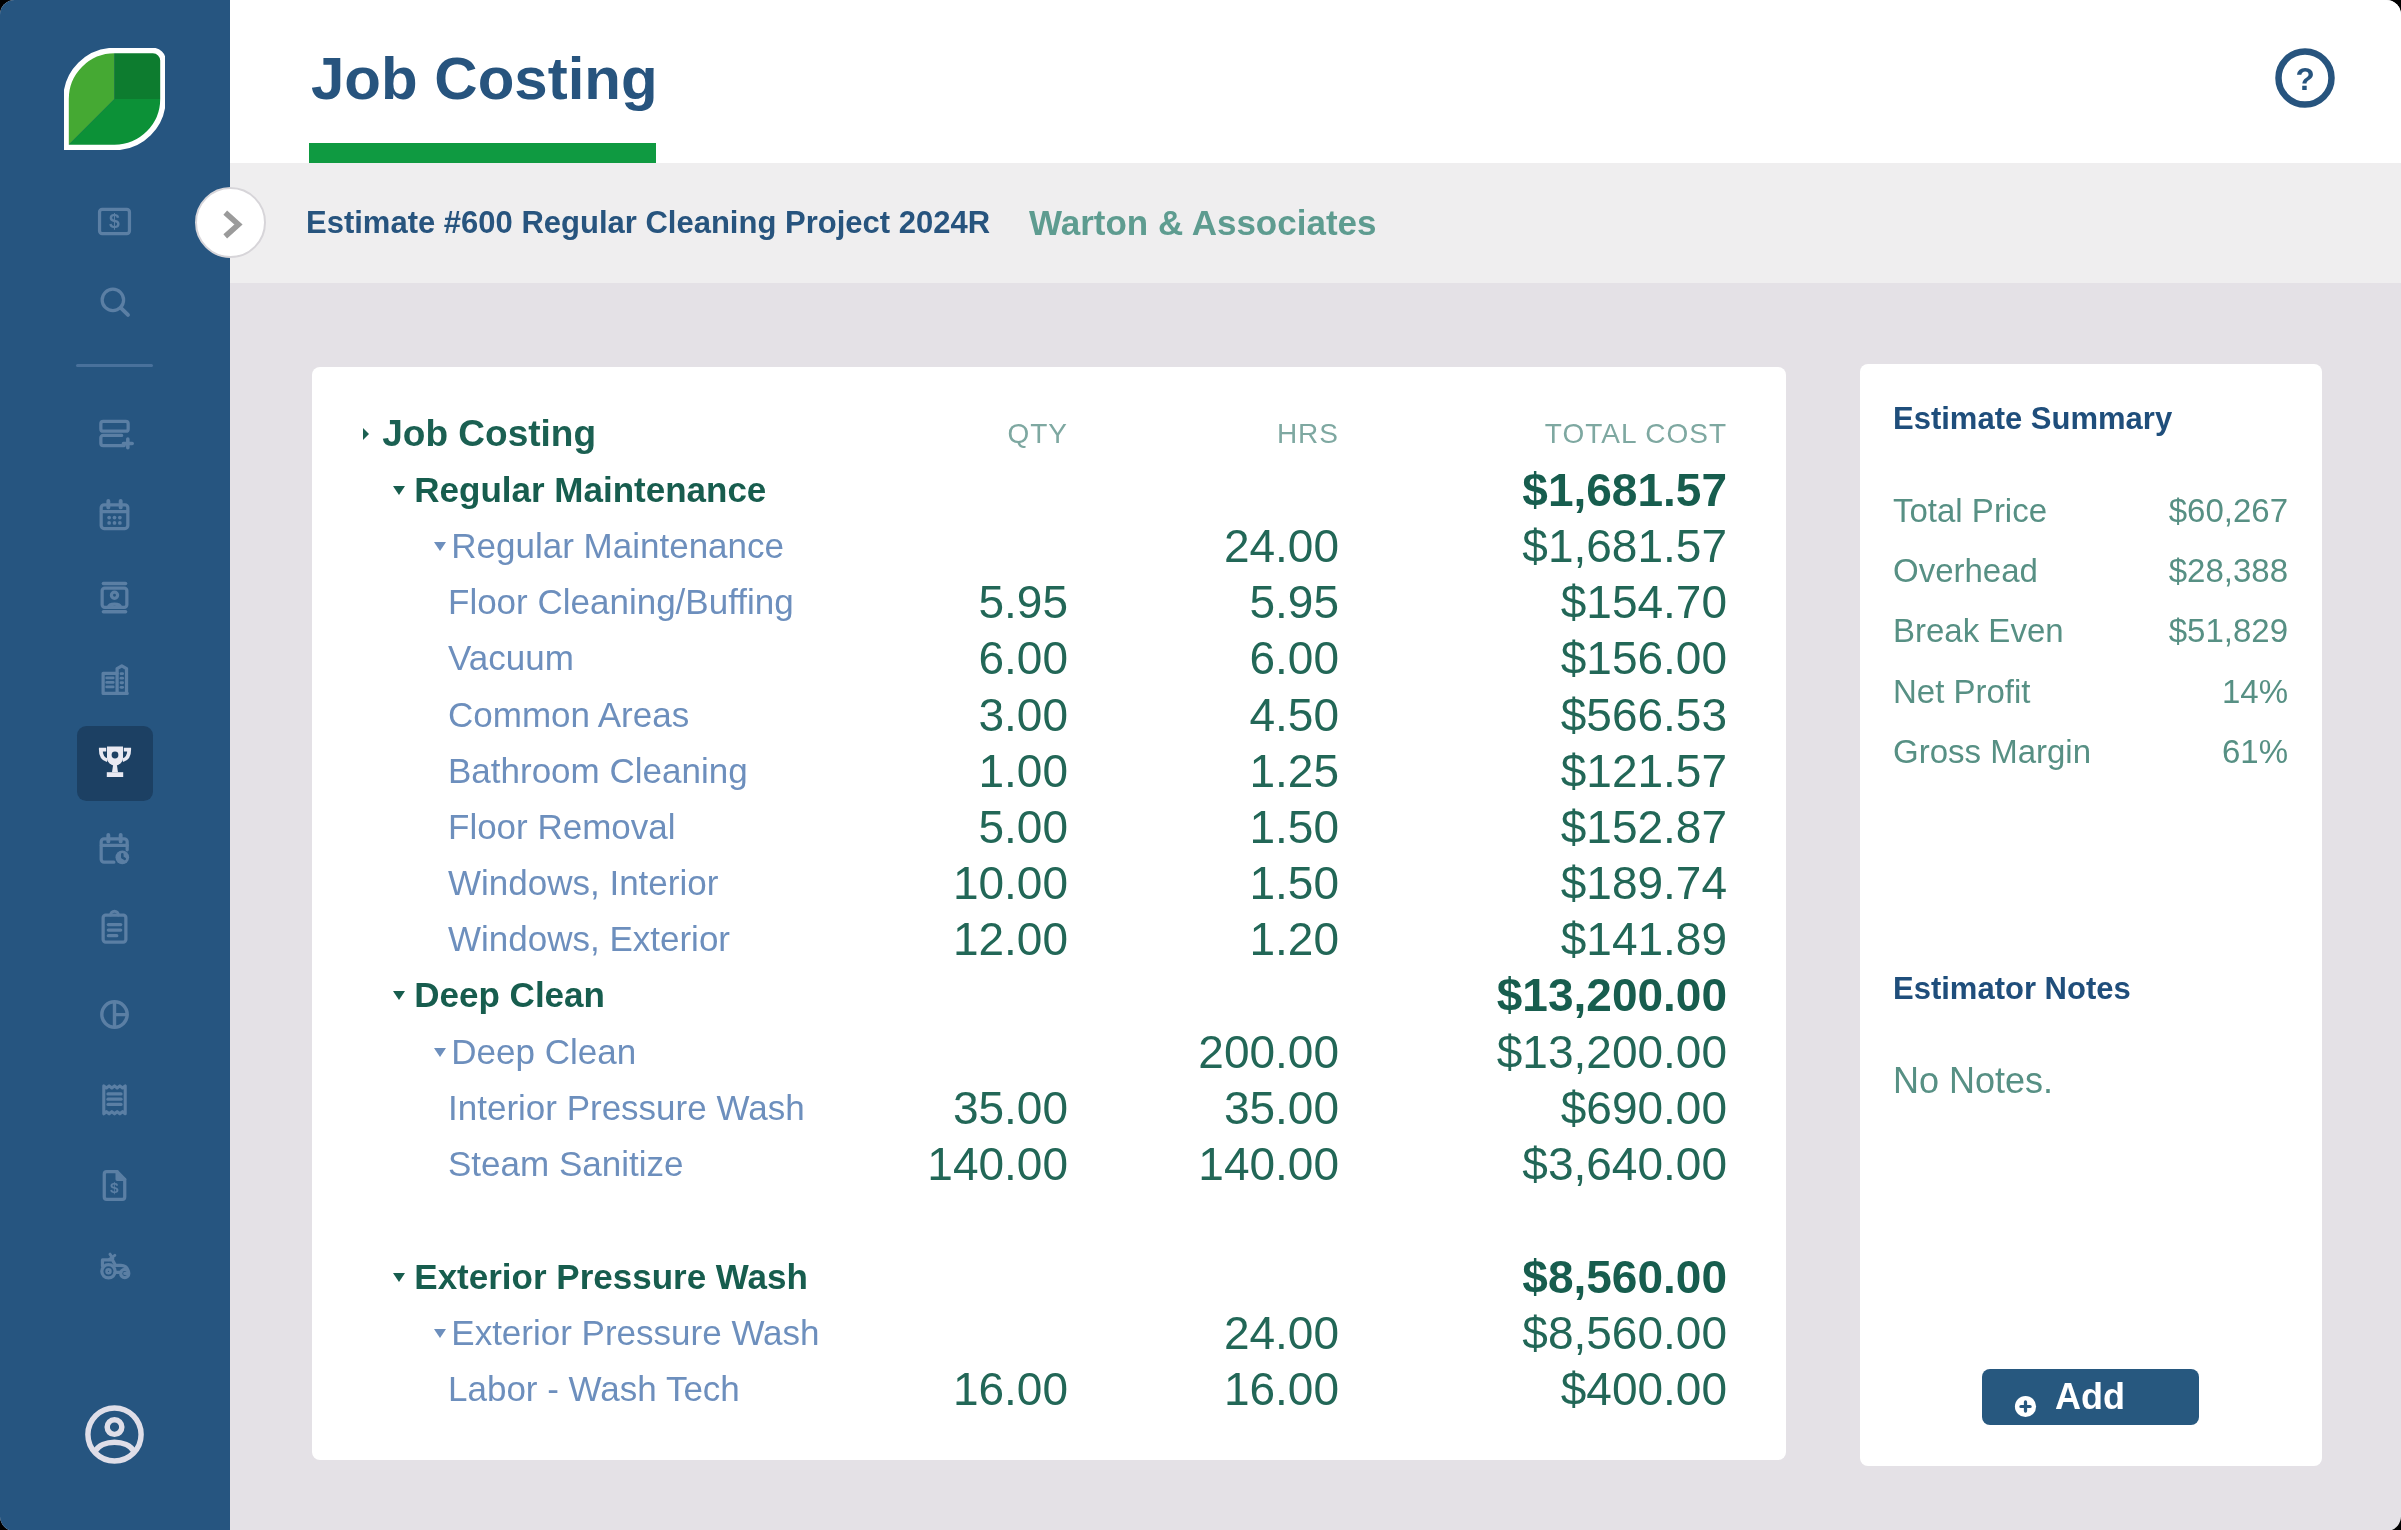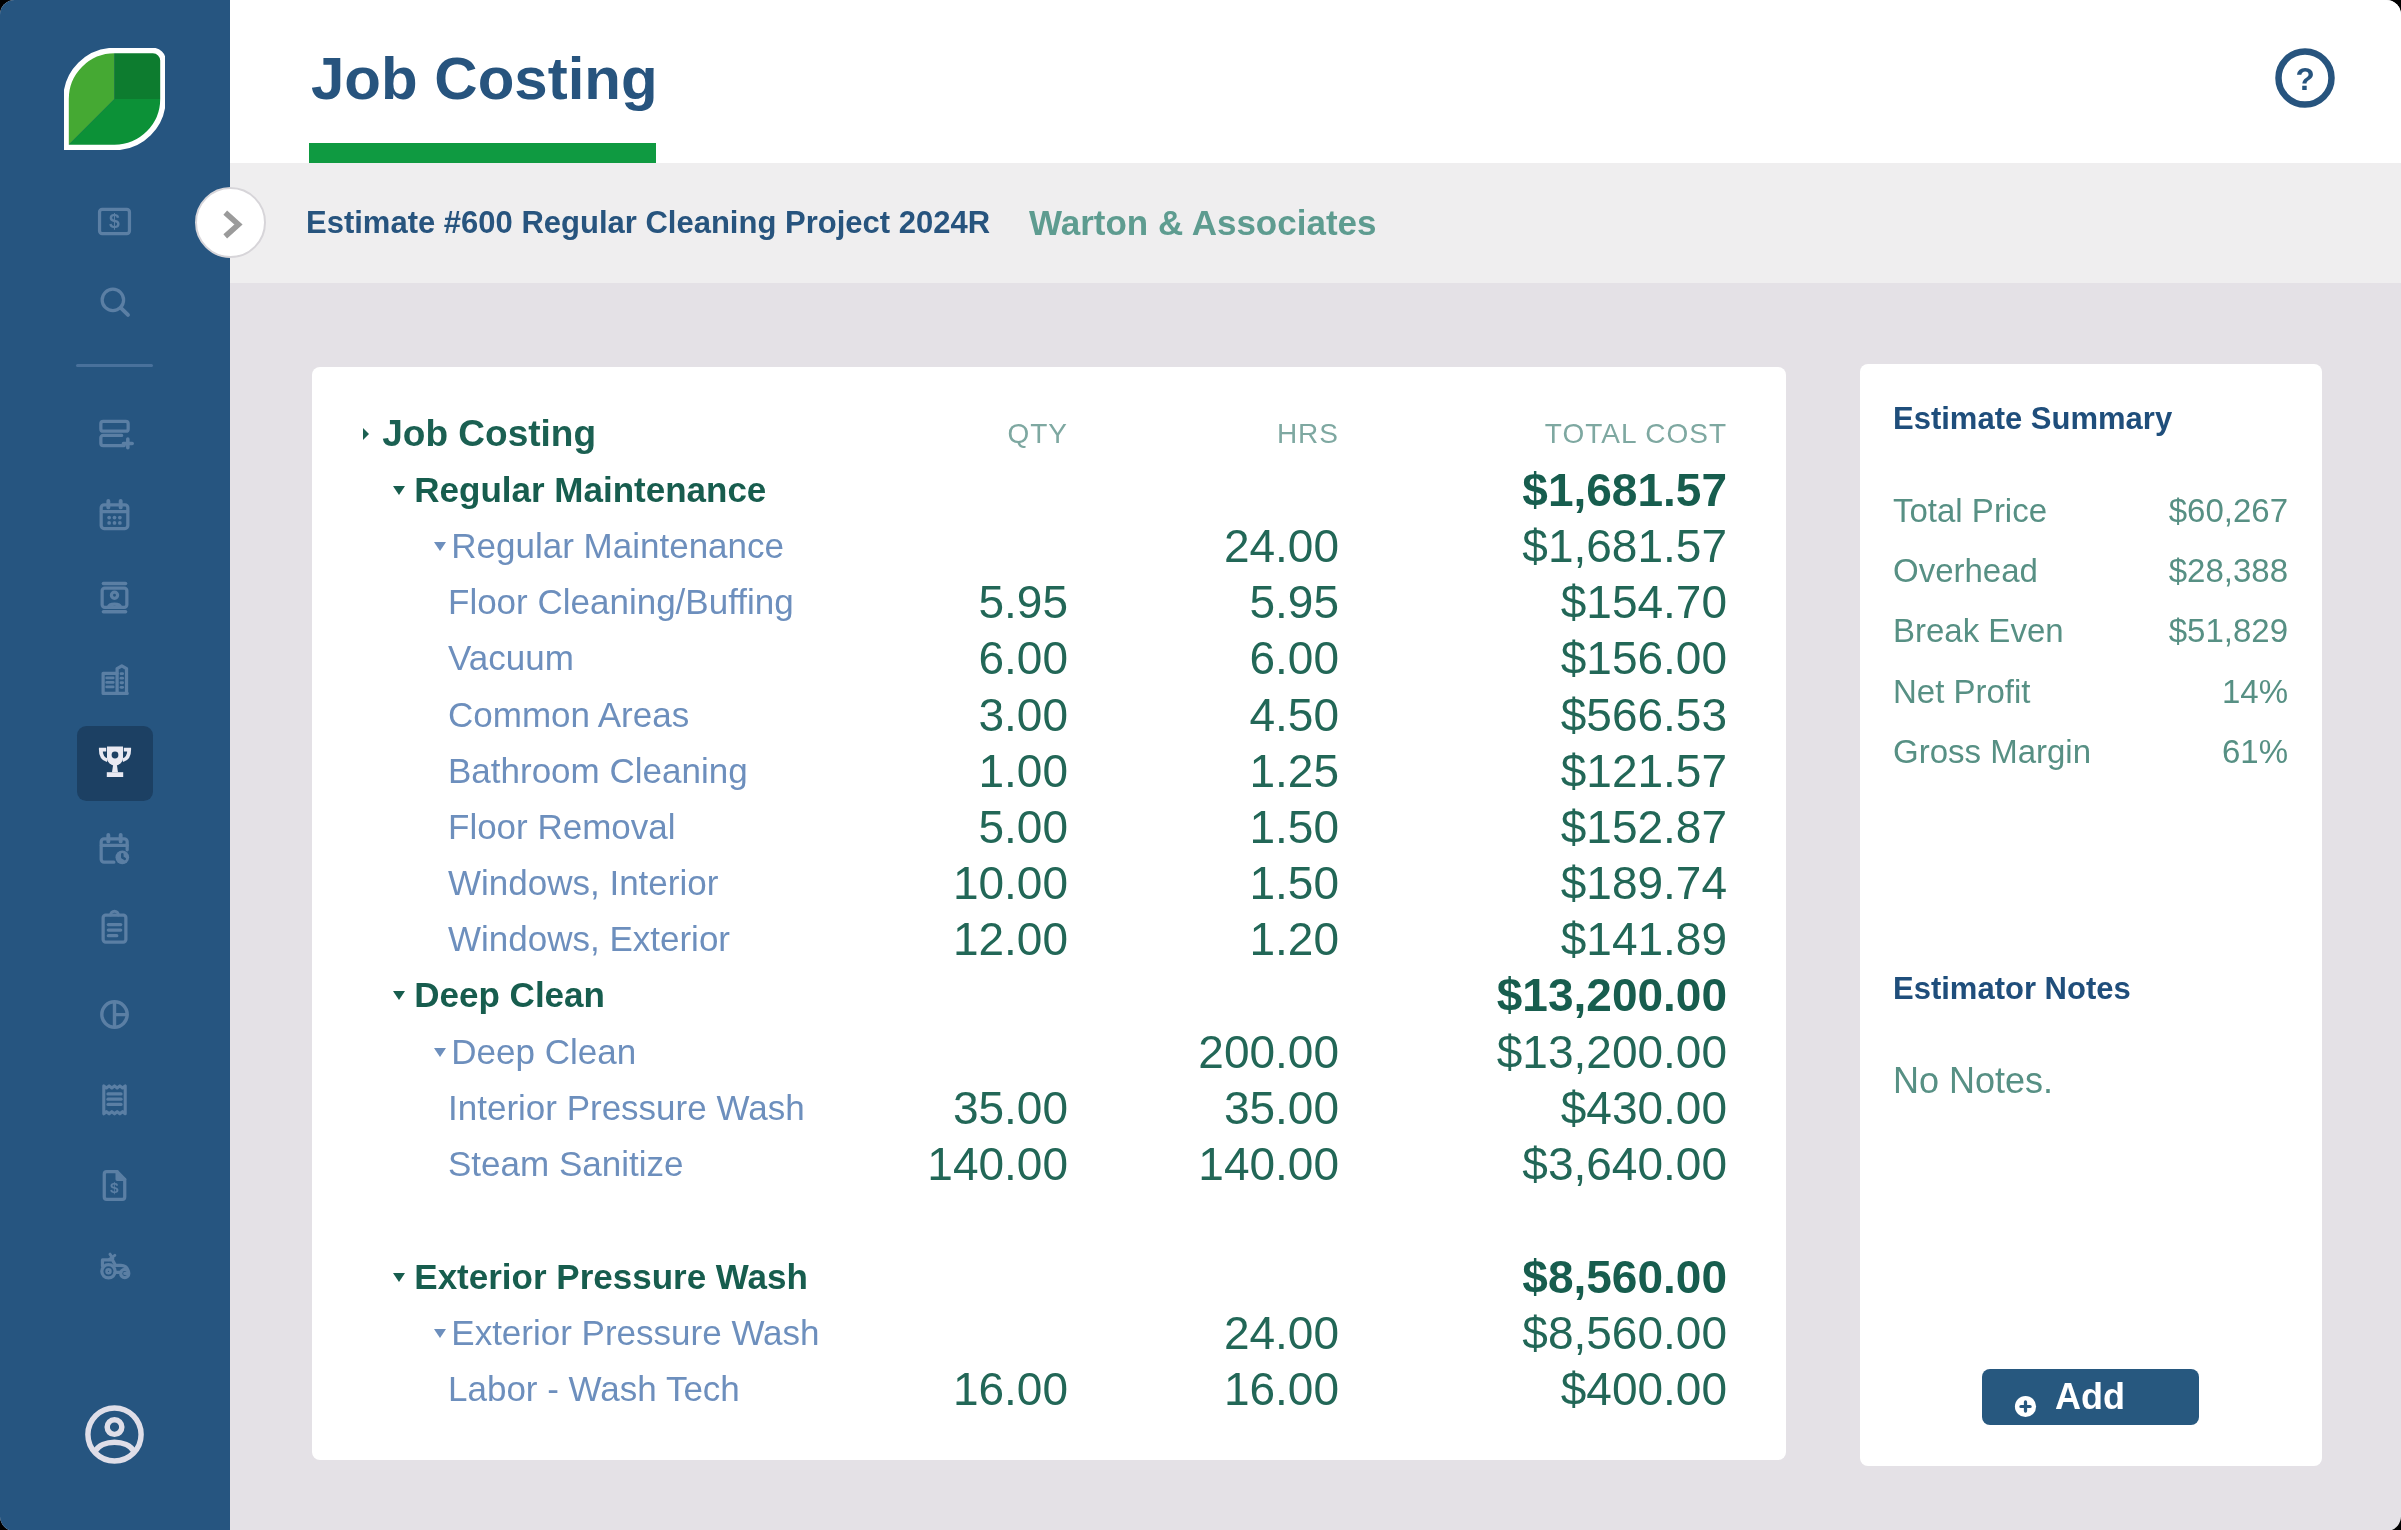--- a/index.html
+++ b/index.html
@@ -236,21 +236,21 @@
       </div>
 <div class="trow" style="top:665px">
         <div class="nm l2" style="left:122px"><span class="tri-d blue"></span>Deep Clean</div>
         <div class="val" style="left:693px;width:334px">200.00</div>
         <div class="val" style="left:1015px;width:400px">$13,200.00</div>
       </div>
 <div class="trow" style="top:721px">
         <div class="nm leaf" style="left:136px">Interior Pressure Wash</div>
         <div class="val" style="left:422px;width:334px">35.00</div>
         <div class="val" style="left:693px;width:334px">35.00</div>
-        <div class="val" style="left:1015px;width:400px">$430.00</div>
+        <div class="val" style="left:1015px;width:400px">$690.00</div>
       </div>
 <div class="trow" style="top:777px">
         <div class="nm leaf" style="left:136px">Steam Sanitize</div>
         <div class="val" style="left:422px;width:334px">140.00</div>
         <div class="val" style="left:693px;width:334px">140.00</div>
         <div class="val" style="left:1015px;width:400px">$3,640.00</div>
       </div>
 <div class="trow" style="top:890px">
         <div class="nm l1" style="left:81px"><span class="tri-d dark"></span>Exterior Pressure Wash</div>
         <div class="val bold" style="left:1015px;width:400px">$8,560.00</div>

